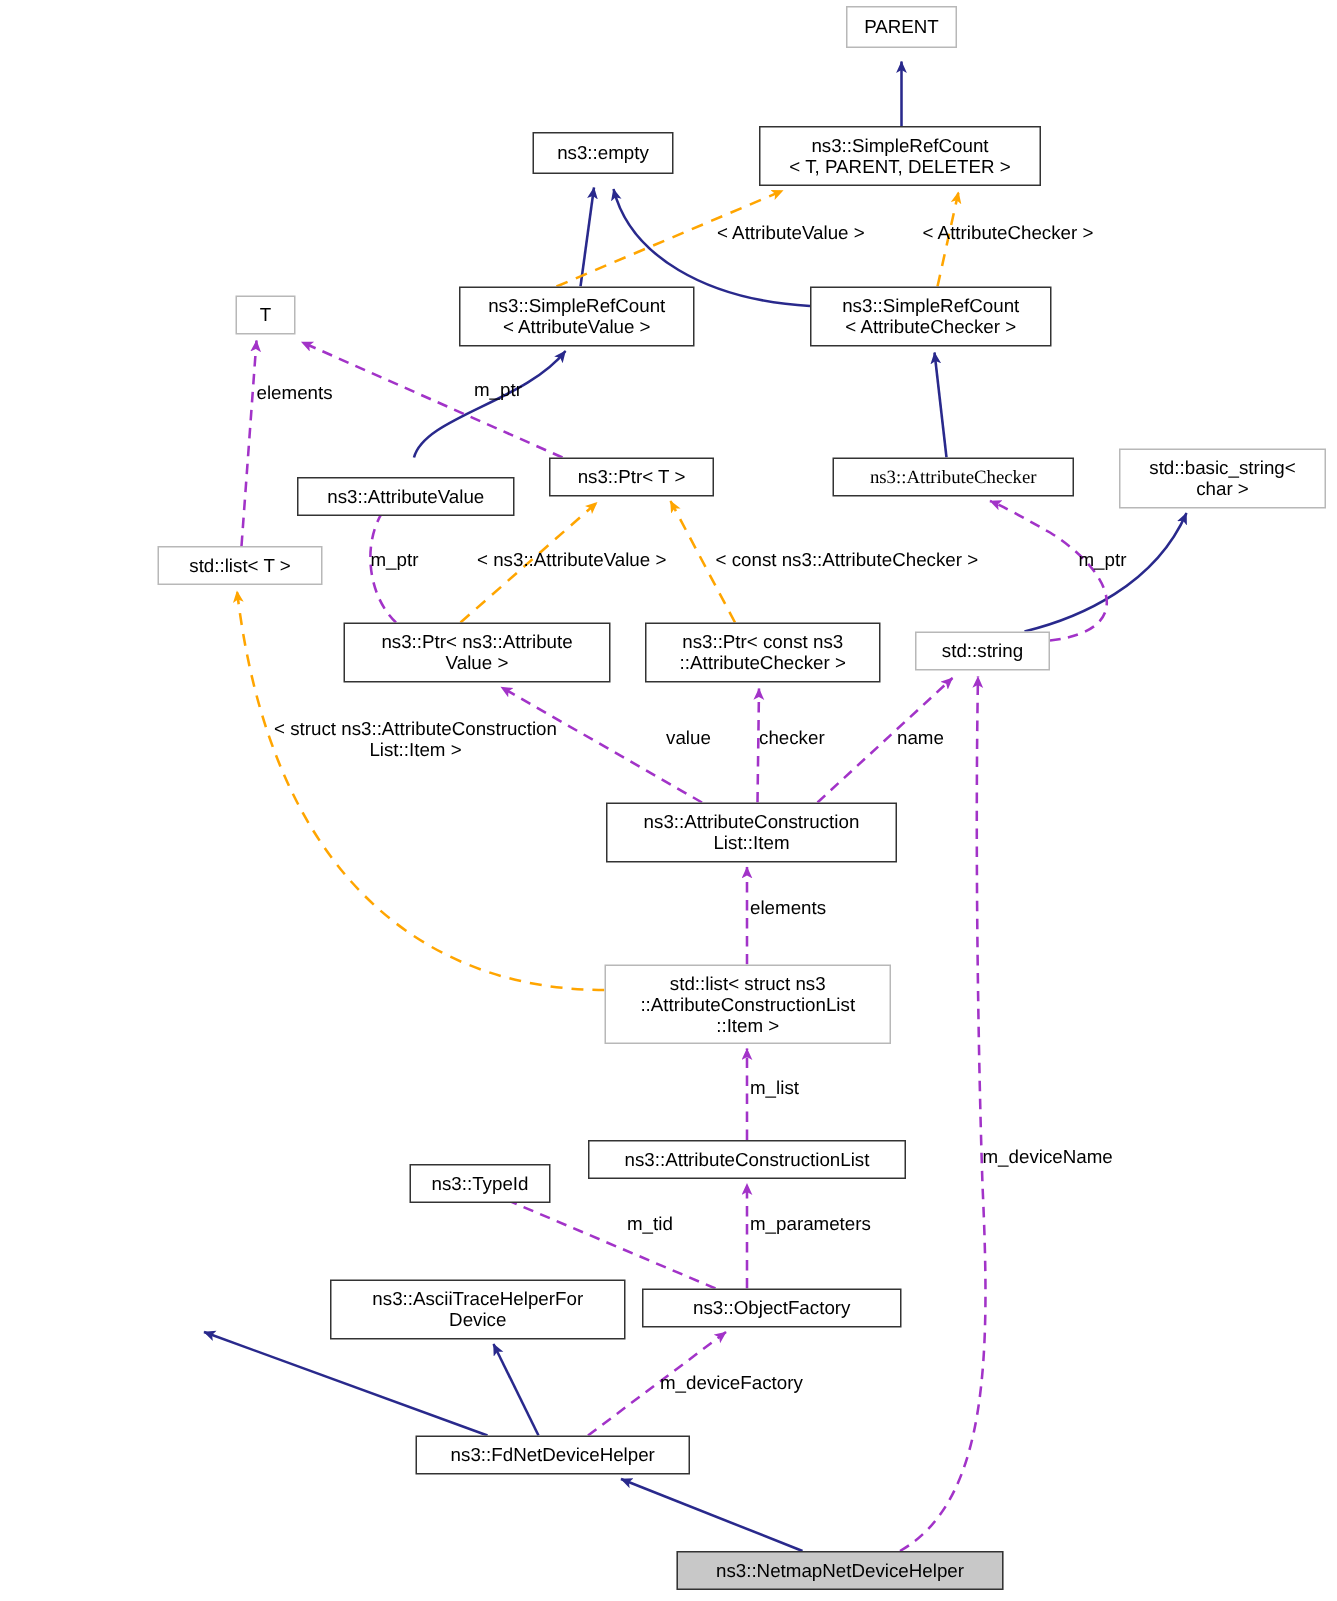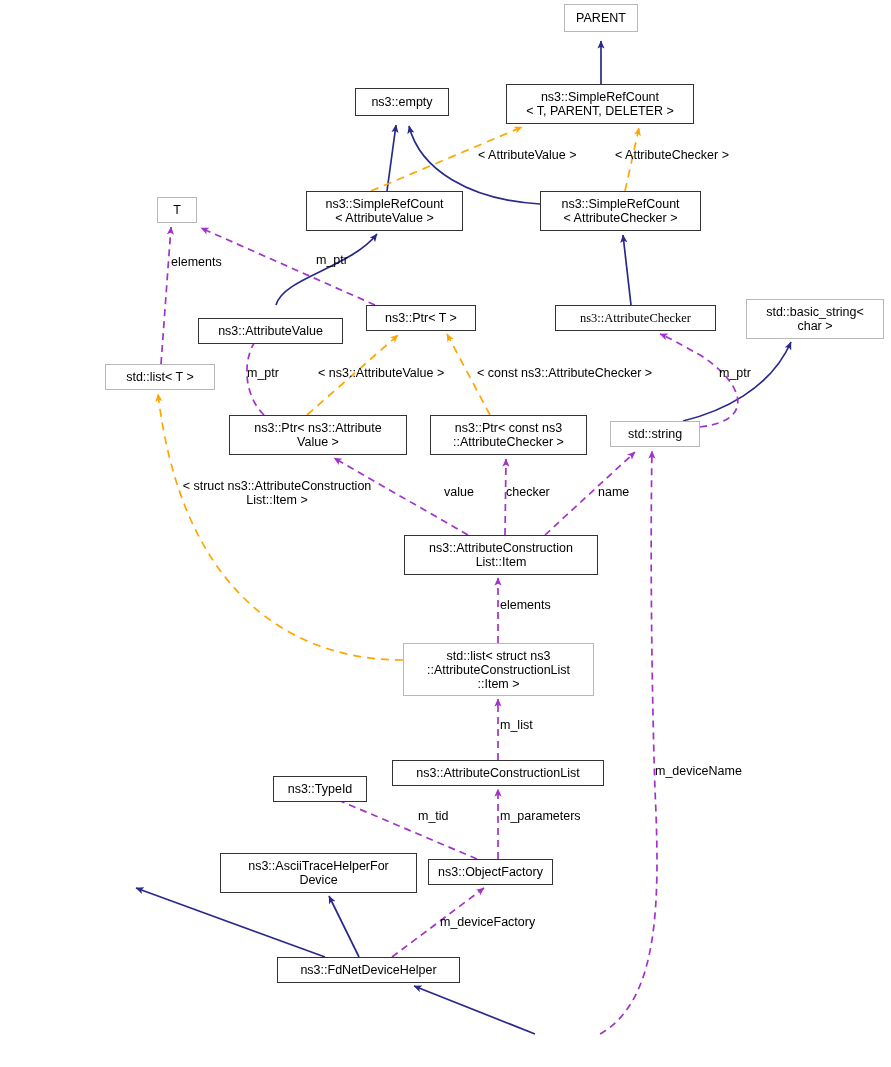--- a/index.html
+++ b/index.html
@@ -230,28 +230,31 @@
   <div class="node internal" style="left:392px;top:760px;width:212px;height:26px;">
     <span>ns3::AttributeConstructionList</span>
   </div>
 
 
   <div class="node internal" style="left:220px;top:853px;width:197px;height:40px;">
     <span>ns3::AsciiTraceHelperFor
 Device</span>
   </div>
 
-  <div class="node internal" style="left:428px;top:859px;width:125px;height:26px;">
+  <div class="node internal" style="left:428px;top:859px;width:173px;height:26px;">
     <span>ns3::ObjectFactory</span>
   </div>
 
   <div class="node internal" style="left:277px;top:957px;width:183px;height:26px;">
     <span>ns3::FdNetDeviceHelper</span>
   </div>
 
+  <div class="node current" style="left:451px;top:1034px;width:218px;height:26px;">
+    <span>ns3::NetmapNetDeviceHelper</span>
+  </div>
 
   <div class="edge-label" style="left:478px;top:148px;">&lt; AttributeValue &gt;</div>
   <div class="edge-label" style="left:615px;top:148px;">&lt; AttributeChecker &gt;</div>
   <div class="edge-label" style="left:171px;top:255px;">elements</div>
   <div class="edge-label" style="left:316px;top:253px;">m_ptr</div>
   <div class="edge-label" style="left:247px;top:366px;">m_ptr</div>
   <div class="edge-label" style="left:318px;top:366px;">&lt; ns3::AttributeValue &gt;</div>
   <div class="edge-label" style="left:477px;top:366px;">&lt; const ns3::AttributeChecker &gt;</div>
   <div class="edge-label" style="left:719px;top:366px;">m_ptr</div>
   <div class="edge-label" style="left:152px;top:479px;width:250px;">&lt; struct ns3::AttributeConstruction

